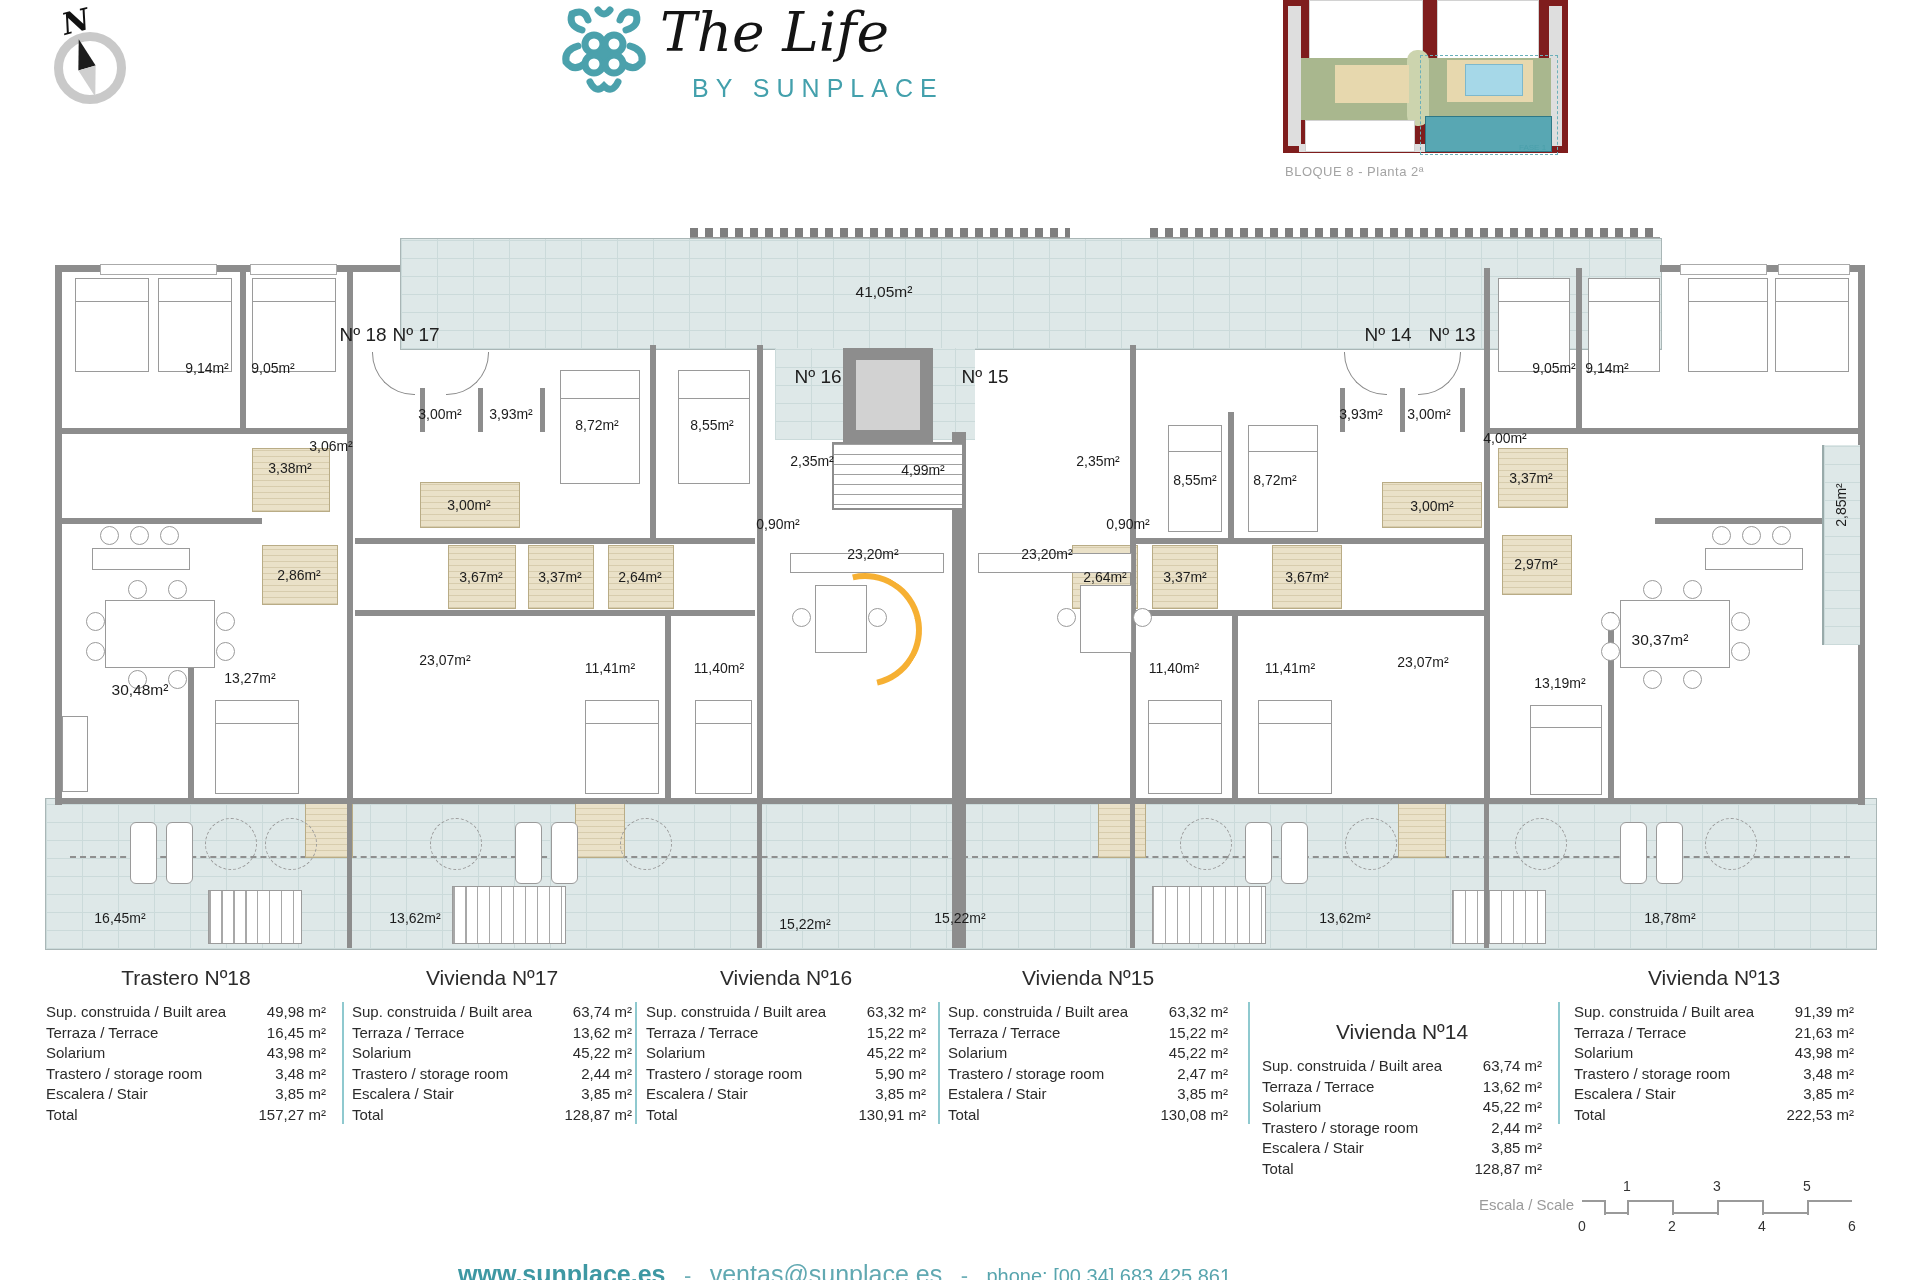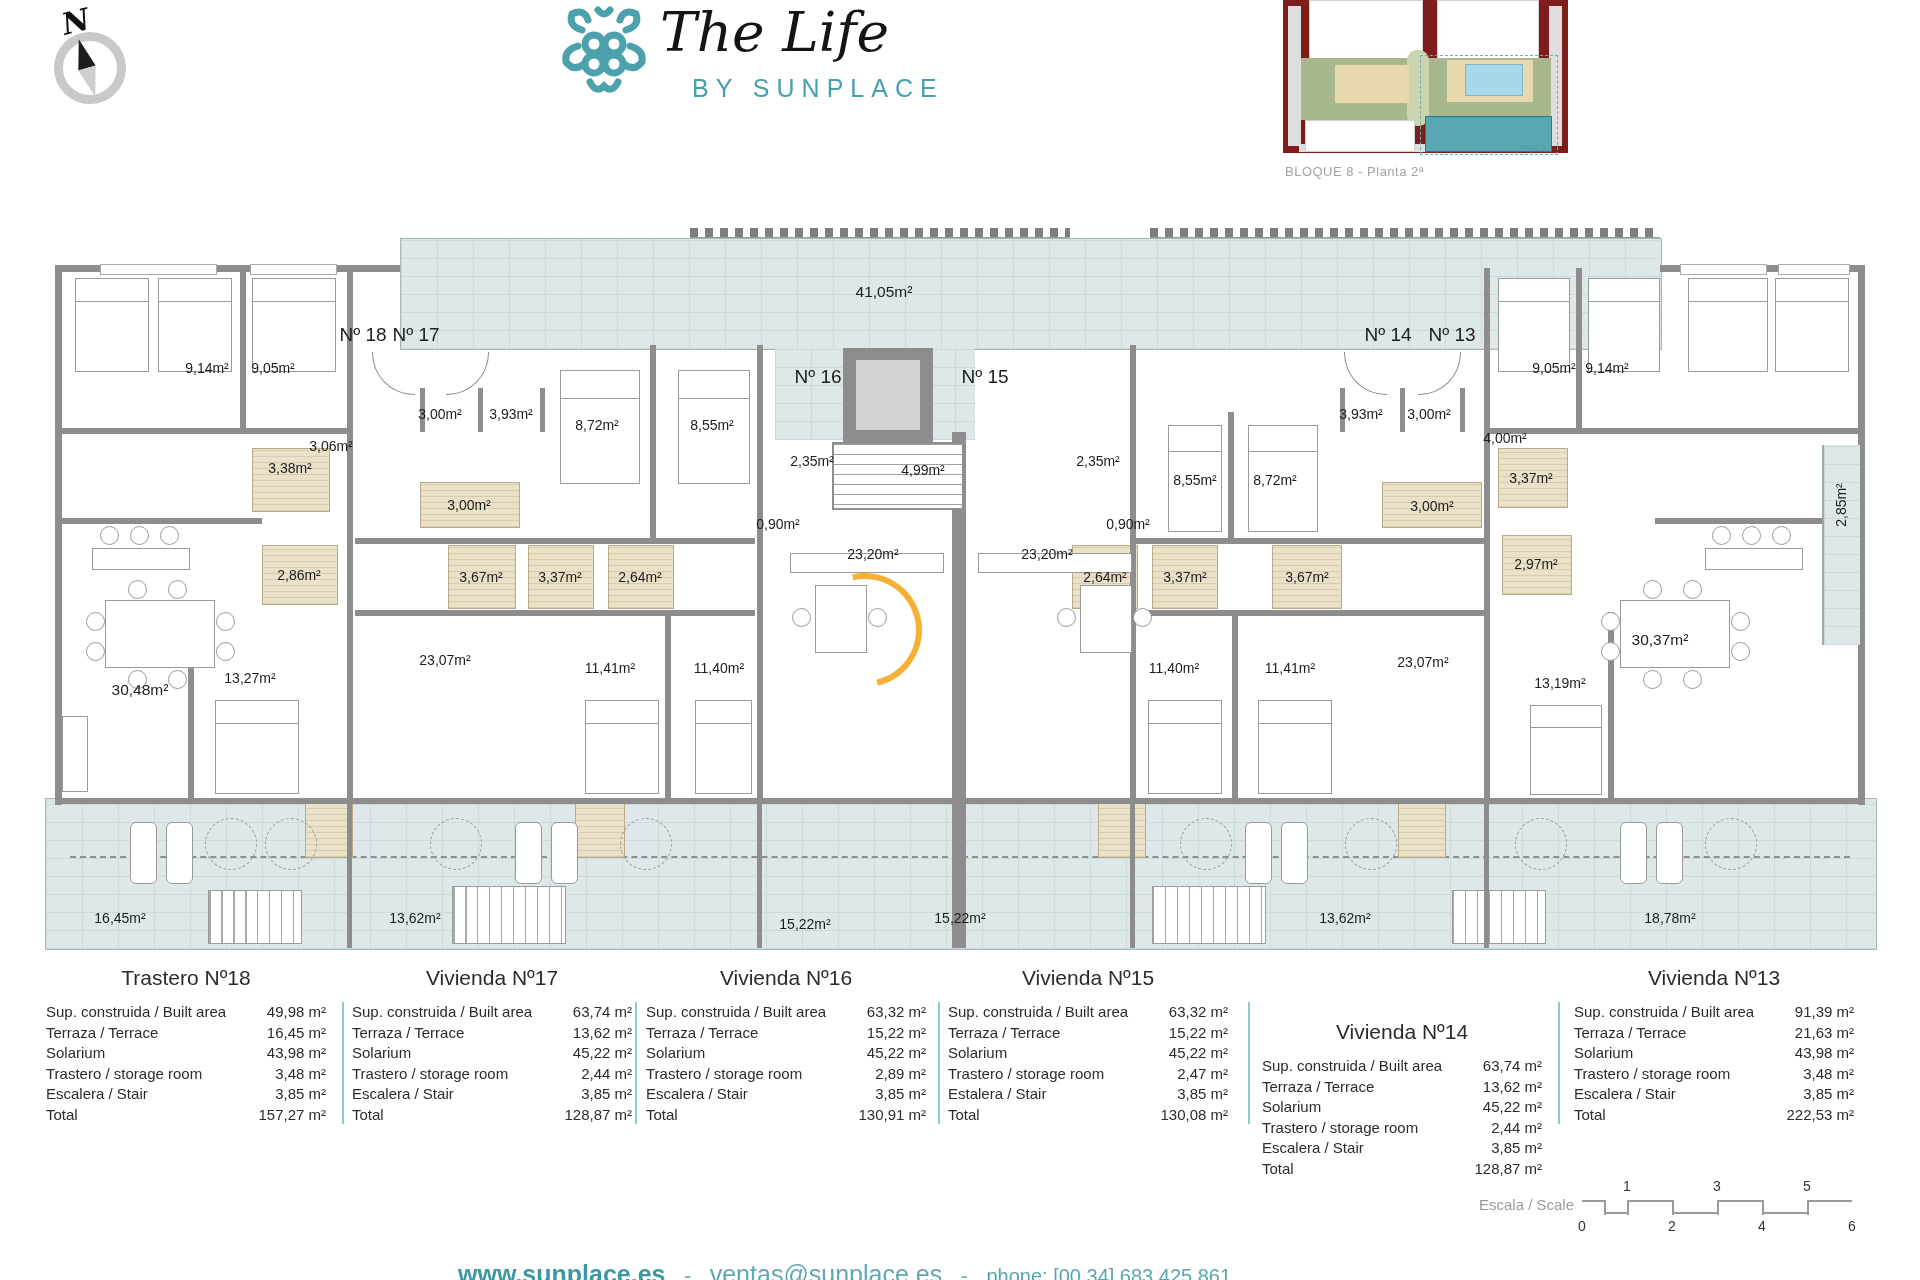--- a/index.html
+++ b/index.html
@@ -413,21 +413,21 @@
         <div class="row">
         <span>Terraza / Terrace</span>
         <span>15,22 m²</span>
       </div>
         <div class="row">
         <span>Solarium</span>
         <span>45,22 m²</span>
       </div>
         <div class="row">
         <span>Trastero / storage room</span>
-        <span>2,89 m²</span>
+        <span>5,90 m²</span>
       </div>
         <div class="row">
         <span>Escalera / Stair</span>
         <span>3,85 m²</span>
       </div>
         <div class="row">
         <span>Total</span>
         <span>130,91 m²</span>
       </div>
       </div>

